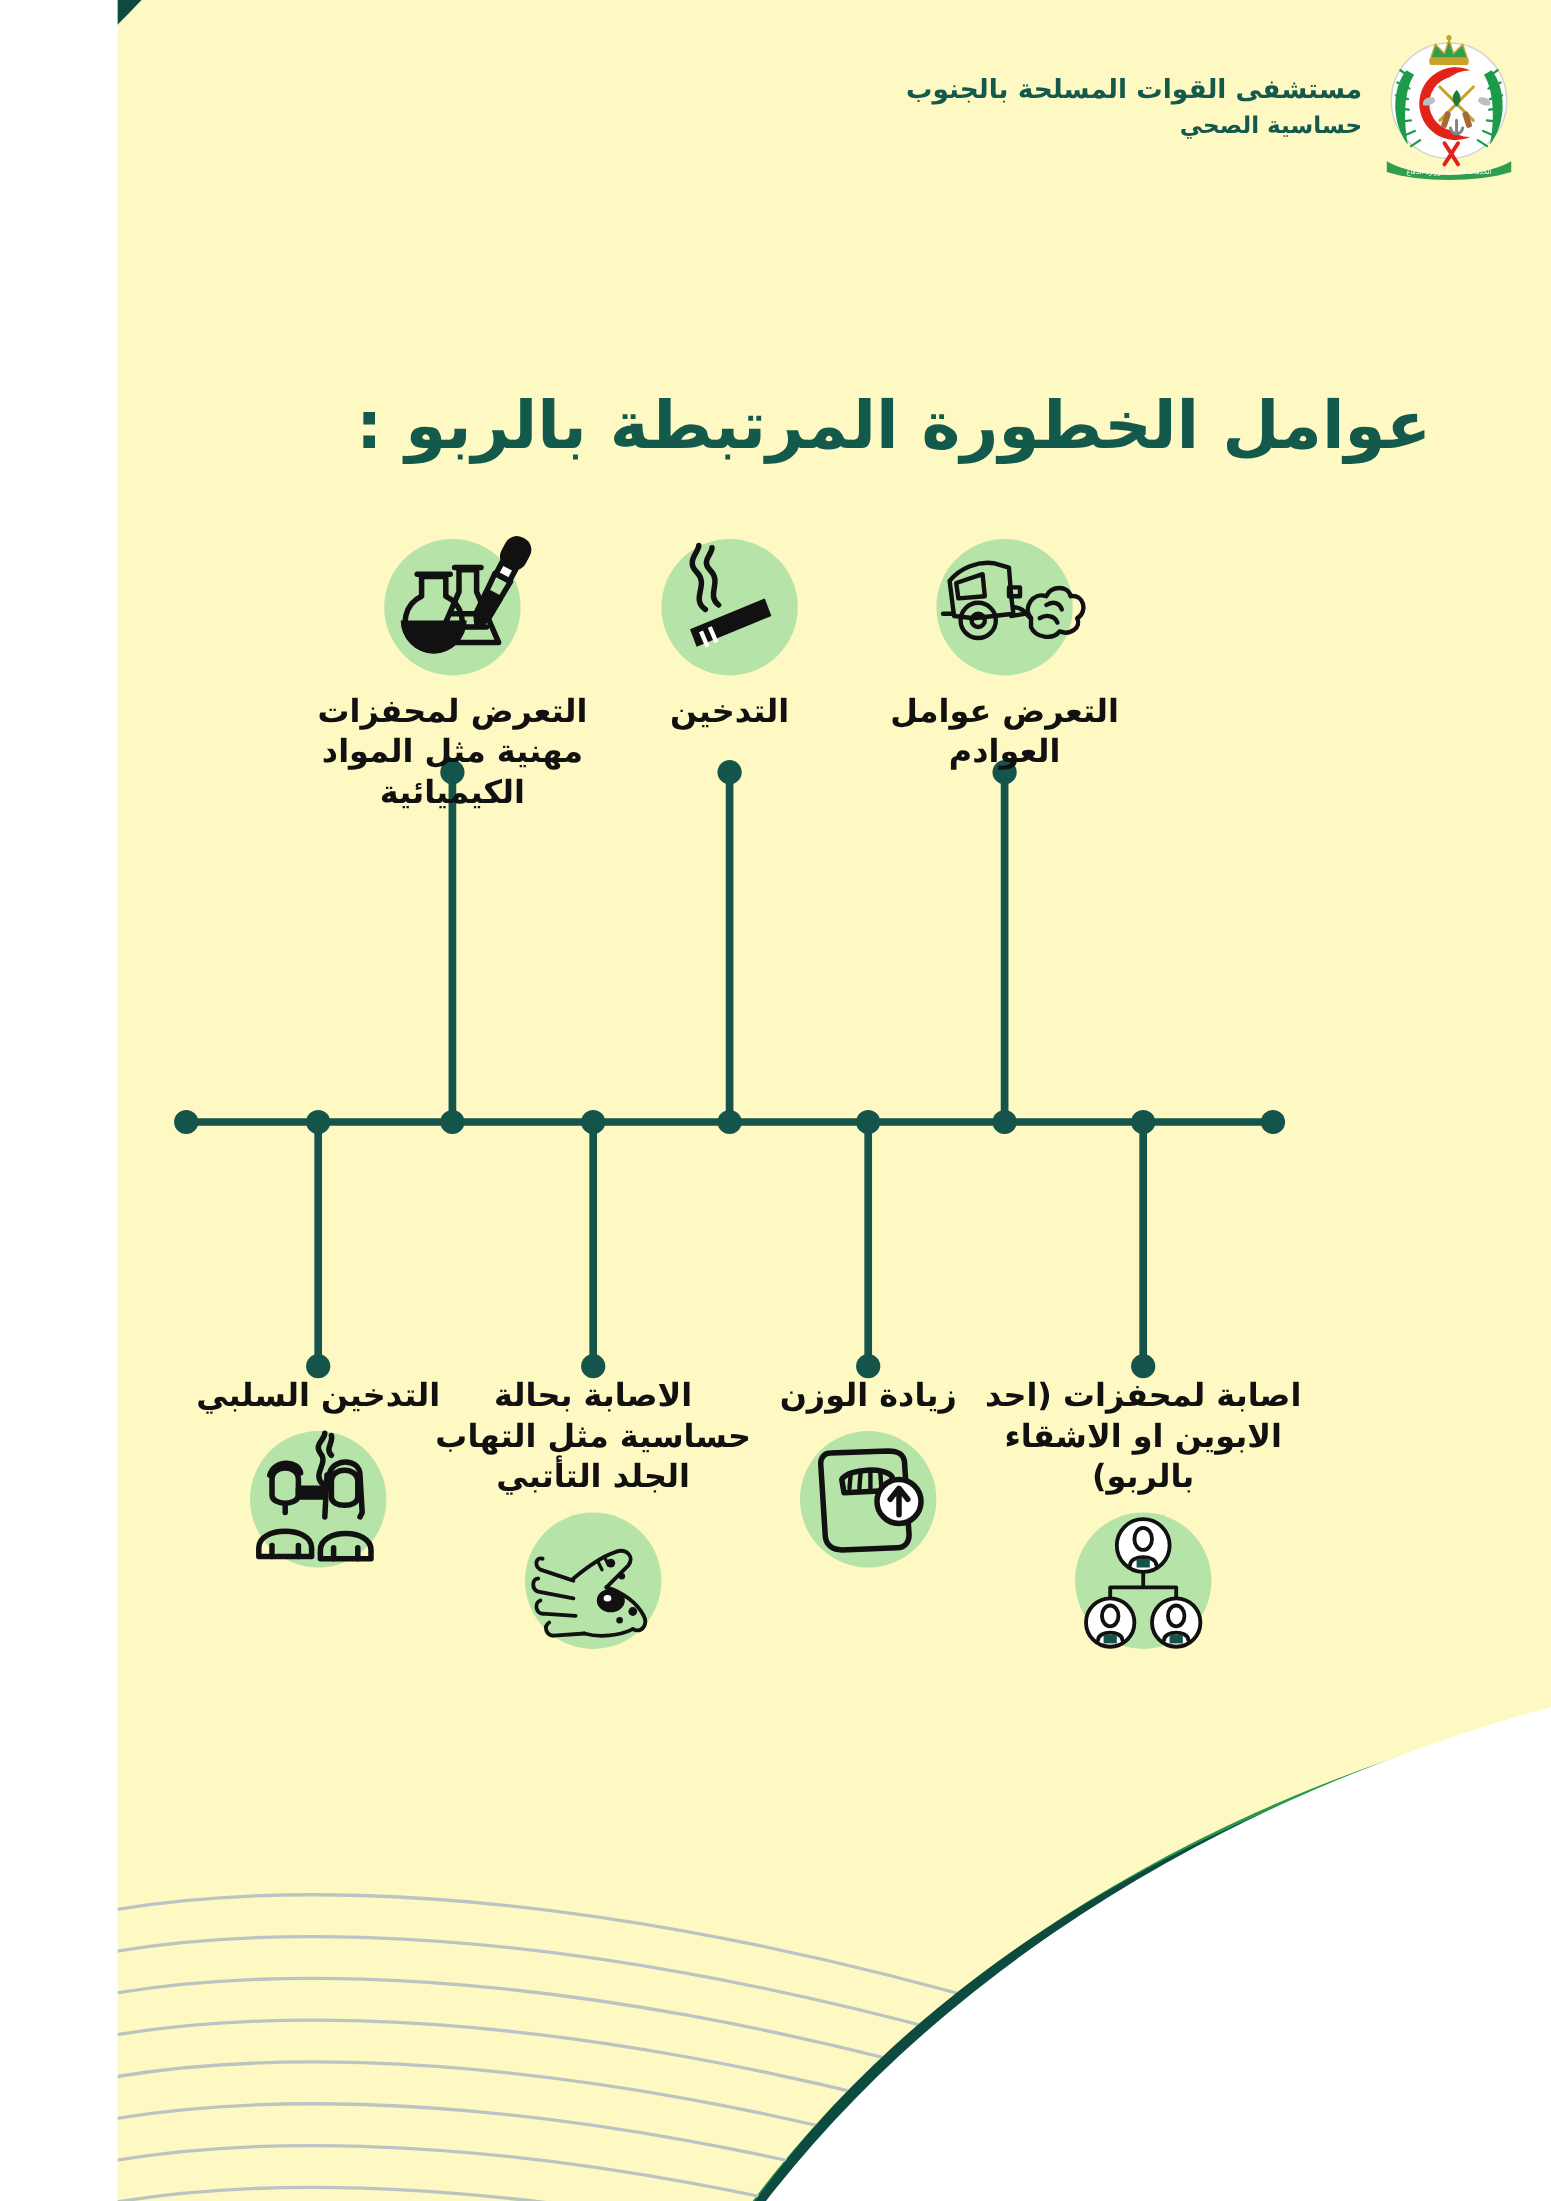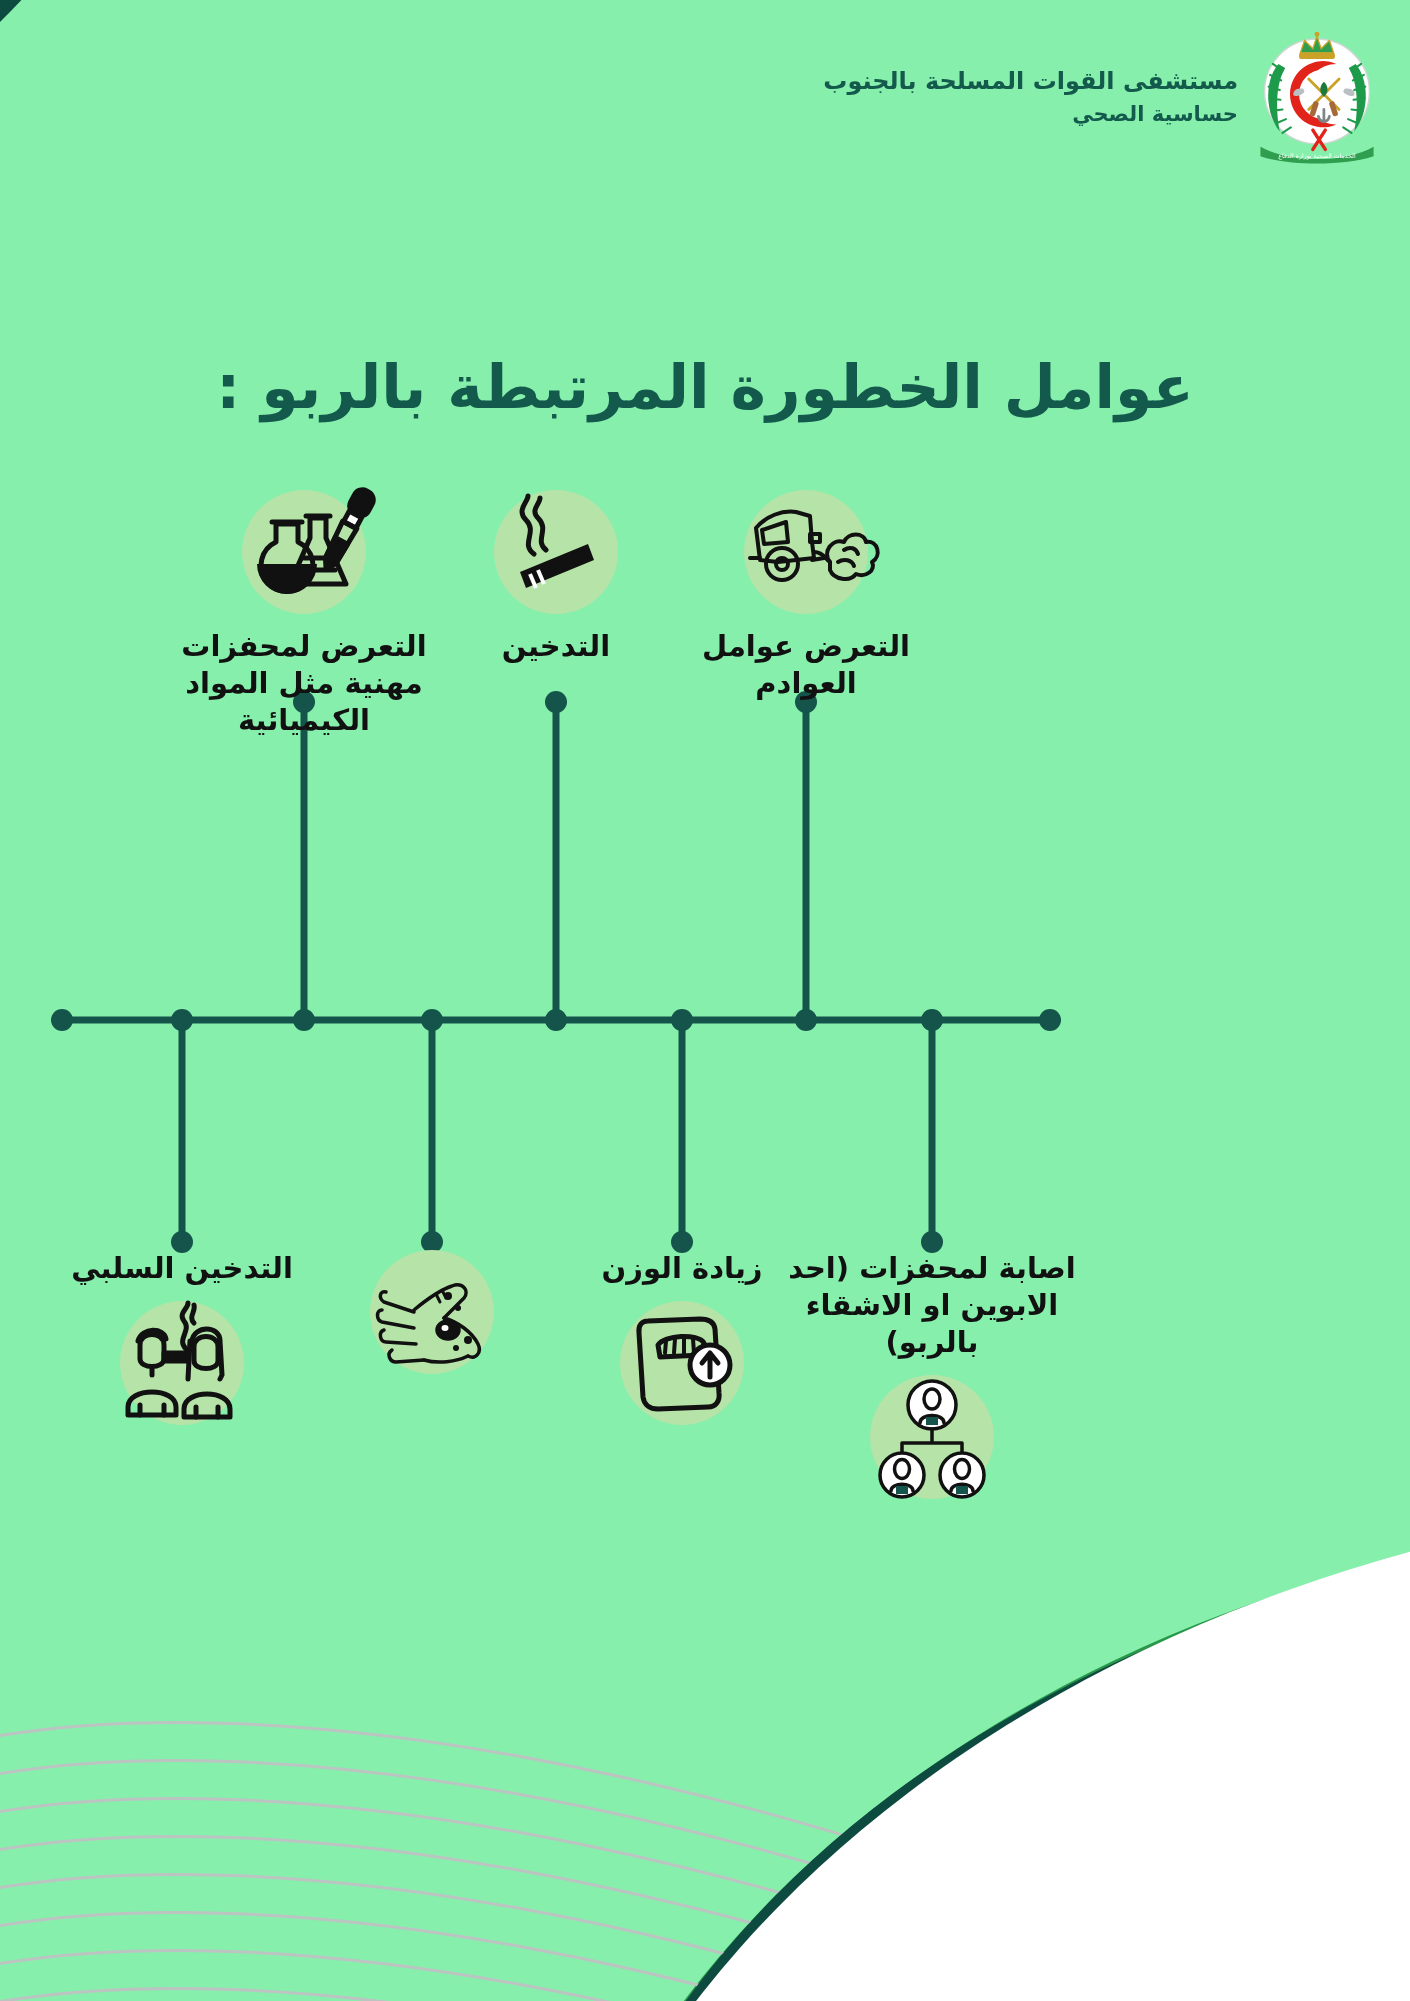--- a/index.html
+++ b/index.html
@@ -5,23 +5,23 @@
   html, body {
     margin: 0;
     padding: 0;
     background: #ffffff;
   }
   body {
     font-family: "DejaVu Sans", "Liberation Sans", sans-serif;
   }
   #poster {
     position: relative;
-    width: 1410px;
+    width: 1303px;
     height: 2001px;
-    background: #86efac;
+    background: #fef9c3;
     overflow: hidden;
   }
 
   
   .corner-tl-dark {
     position: absolute;
     left: -640px;
     top: -900px;
     width: 1000px;
     height: 1200px;
@@ -404,20 +404,21 @@
               <path d="M82 126 C82 106 128 106 128 126 L128 134 L82 134 Z"></path>
               <path d="M94 134 L94 124 M116 134 L116 124"></path>
             </g>
           </svg>
         </div>
       </div>
     </div>
 
     <div class="node-block bottom" style="left:282px; top:660px;">
       <div class="inner">
+        <div class="node-label">الاصابة بحالة حساسية مثل التهاب الجلد التأتبي</div>
         <div class="icon-circle">
           <svg class="icon-wrap" viewBox="0 0 160 160">
             <g stroke="#111" stroke-width="3.5" fill="none" stroke-linejoin="round" stroke-linecap="round">
 
               <path d="M34 60 C28 58 26 66 32 70 L62 80"></path>
               <path d="M30 78 C24 78 24 88 30 90 L62 96"></path>
               <path d="M32 98 C26 100 28 110 34 110 L64 112"></path>
               <path d="M40 118 C34 122 38 130 44 130 L72 128"></path>
               <path d="M62 78 C74 68 88 58 100 54 C110 50 118 58 112 66 L92 86"></path>
               <path d="M92 86 C106 90 120 100 126 112 C130 120 124 128 116 124"></path>

